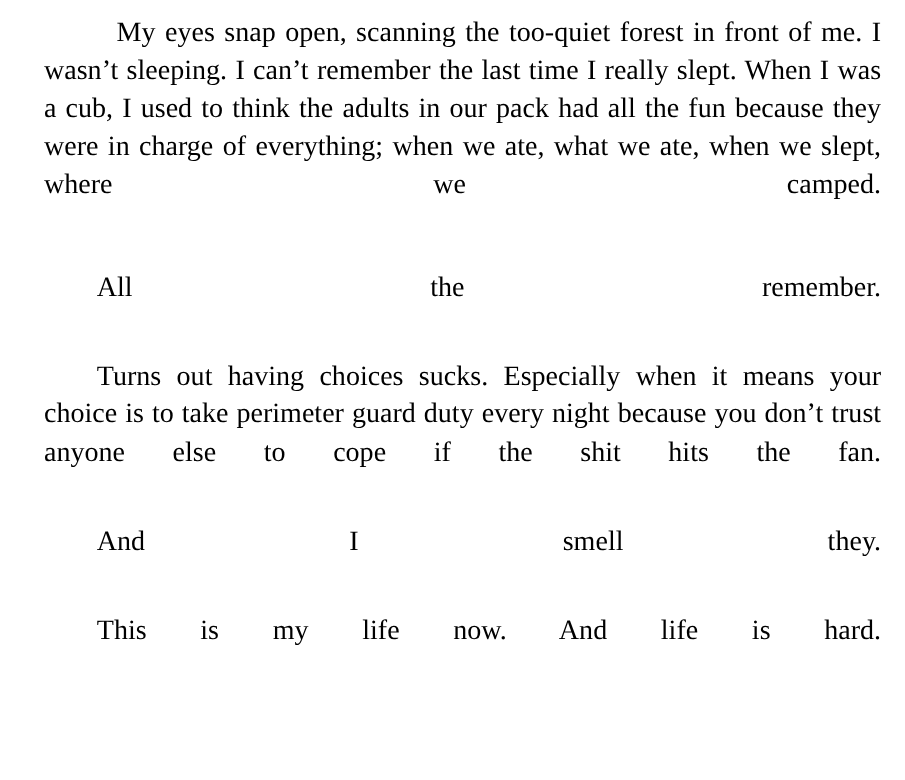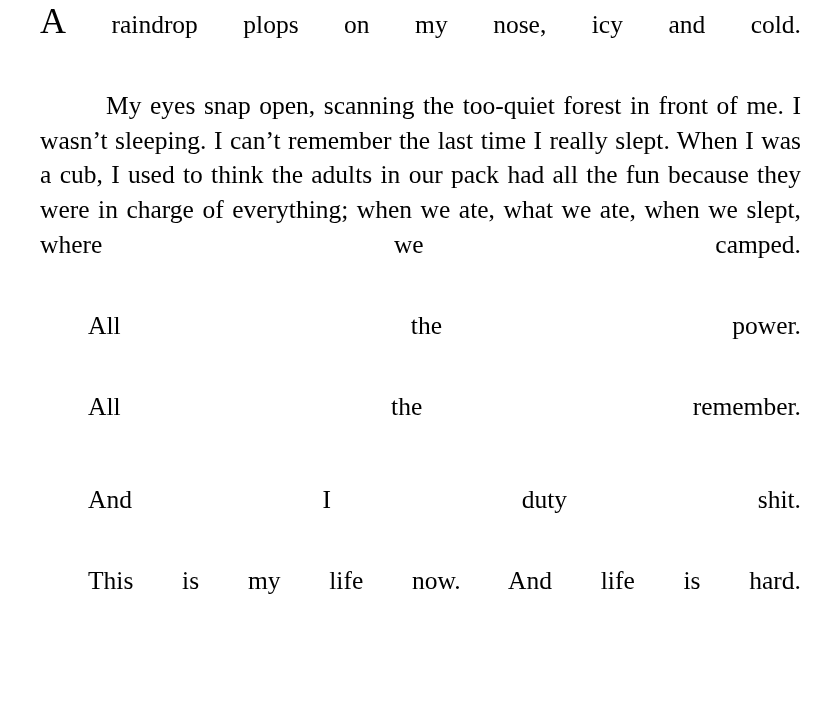--- a/index.html
+++ b/index.html
@@ -52,38 +52,37 @@
     content: "";
     display: inline-block;
     width: 100%;
   }
 </style>
 </head>
 <body>
 
 <div class="page">
 
-  <p class="para first"><span class="dropcap">A</span><span> raindrop plops on my nose, icy and cold.</span></p>
 
   <div class="spacer-sm"></div>
 
   <p class="para indent-lg">My eyes snap open, scanning the too-quiet forest in front of me. I wasn’t sleeping. I can’t remember the last time I really slept. When I was a cub, I used to think the adults in our pack had all the fun because they were in charge of everything; when we ate, what we ate, when we slept, where we camped.</p>
 
   <div class="spacer-md"></div>
 
-  <p class="para indent-sm">All the power.</p>
 
   <div class="spacer-md"></div>
 
   <p class="para indent-sm">All the remember.</p>
 
   <div class="spacer-md"></div>
 
+  <p class="para indent-sm">Turns out having choices sucks. Especially when it means your choice is to take perimeter guard duty every night because you don’t trust anyone else to cope if the shit hits the fan.</p>
 
   <div class="spacer-md"></div>
 
-  <p class="para indent-sm">And I duty shit.</p>
+  <p class="para indent-sm">And I smell they.</p>
 
   <div class="spacer-md"></div>
 
   <p class="para indent-sm">This is my life now. And life is hard.</p>
 
 </div>
 
 </body></html>

